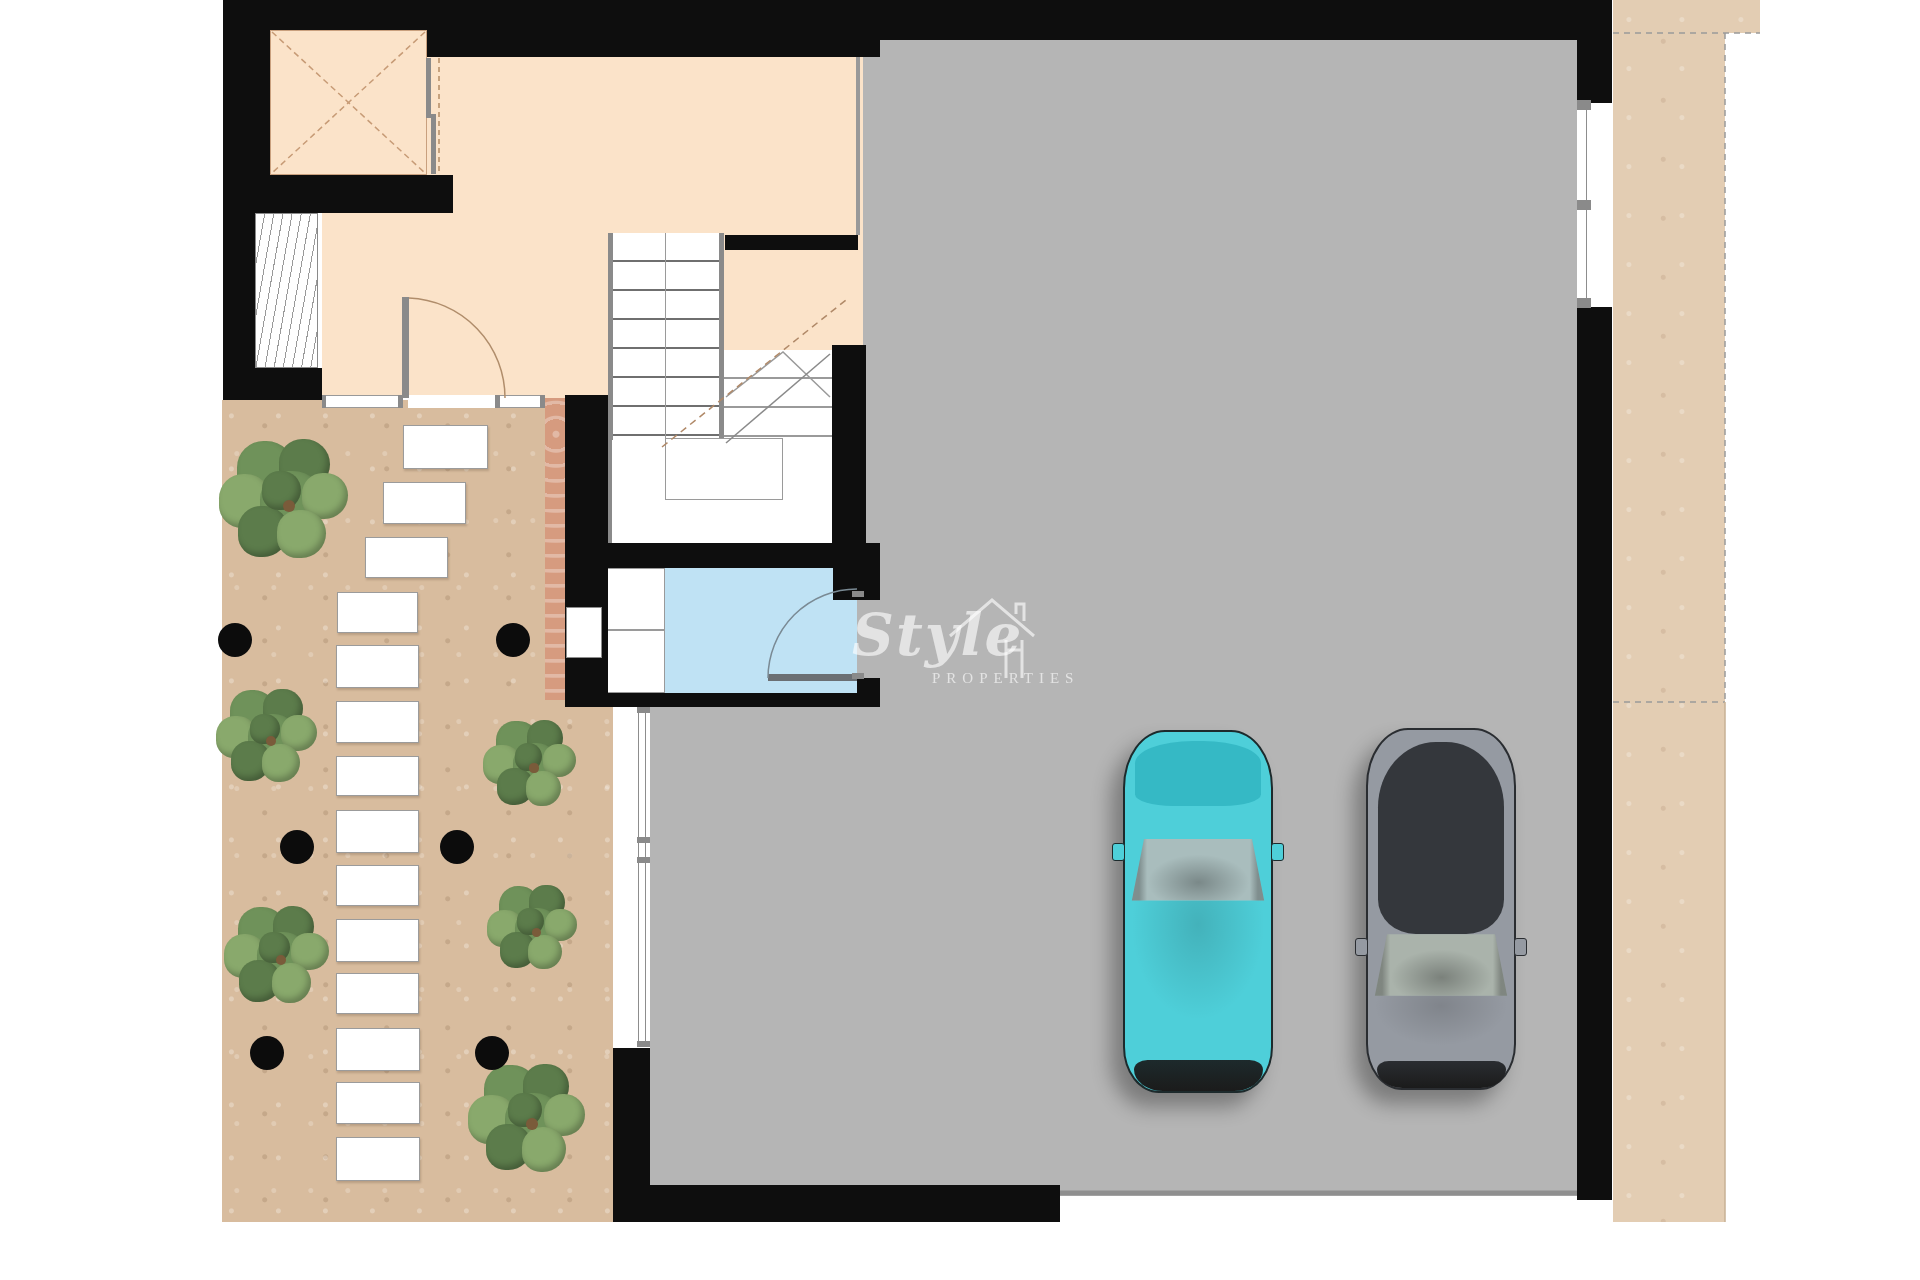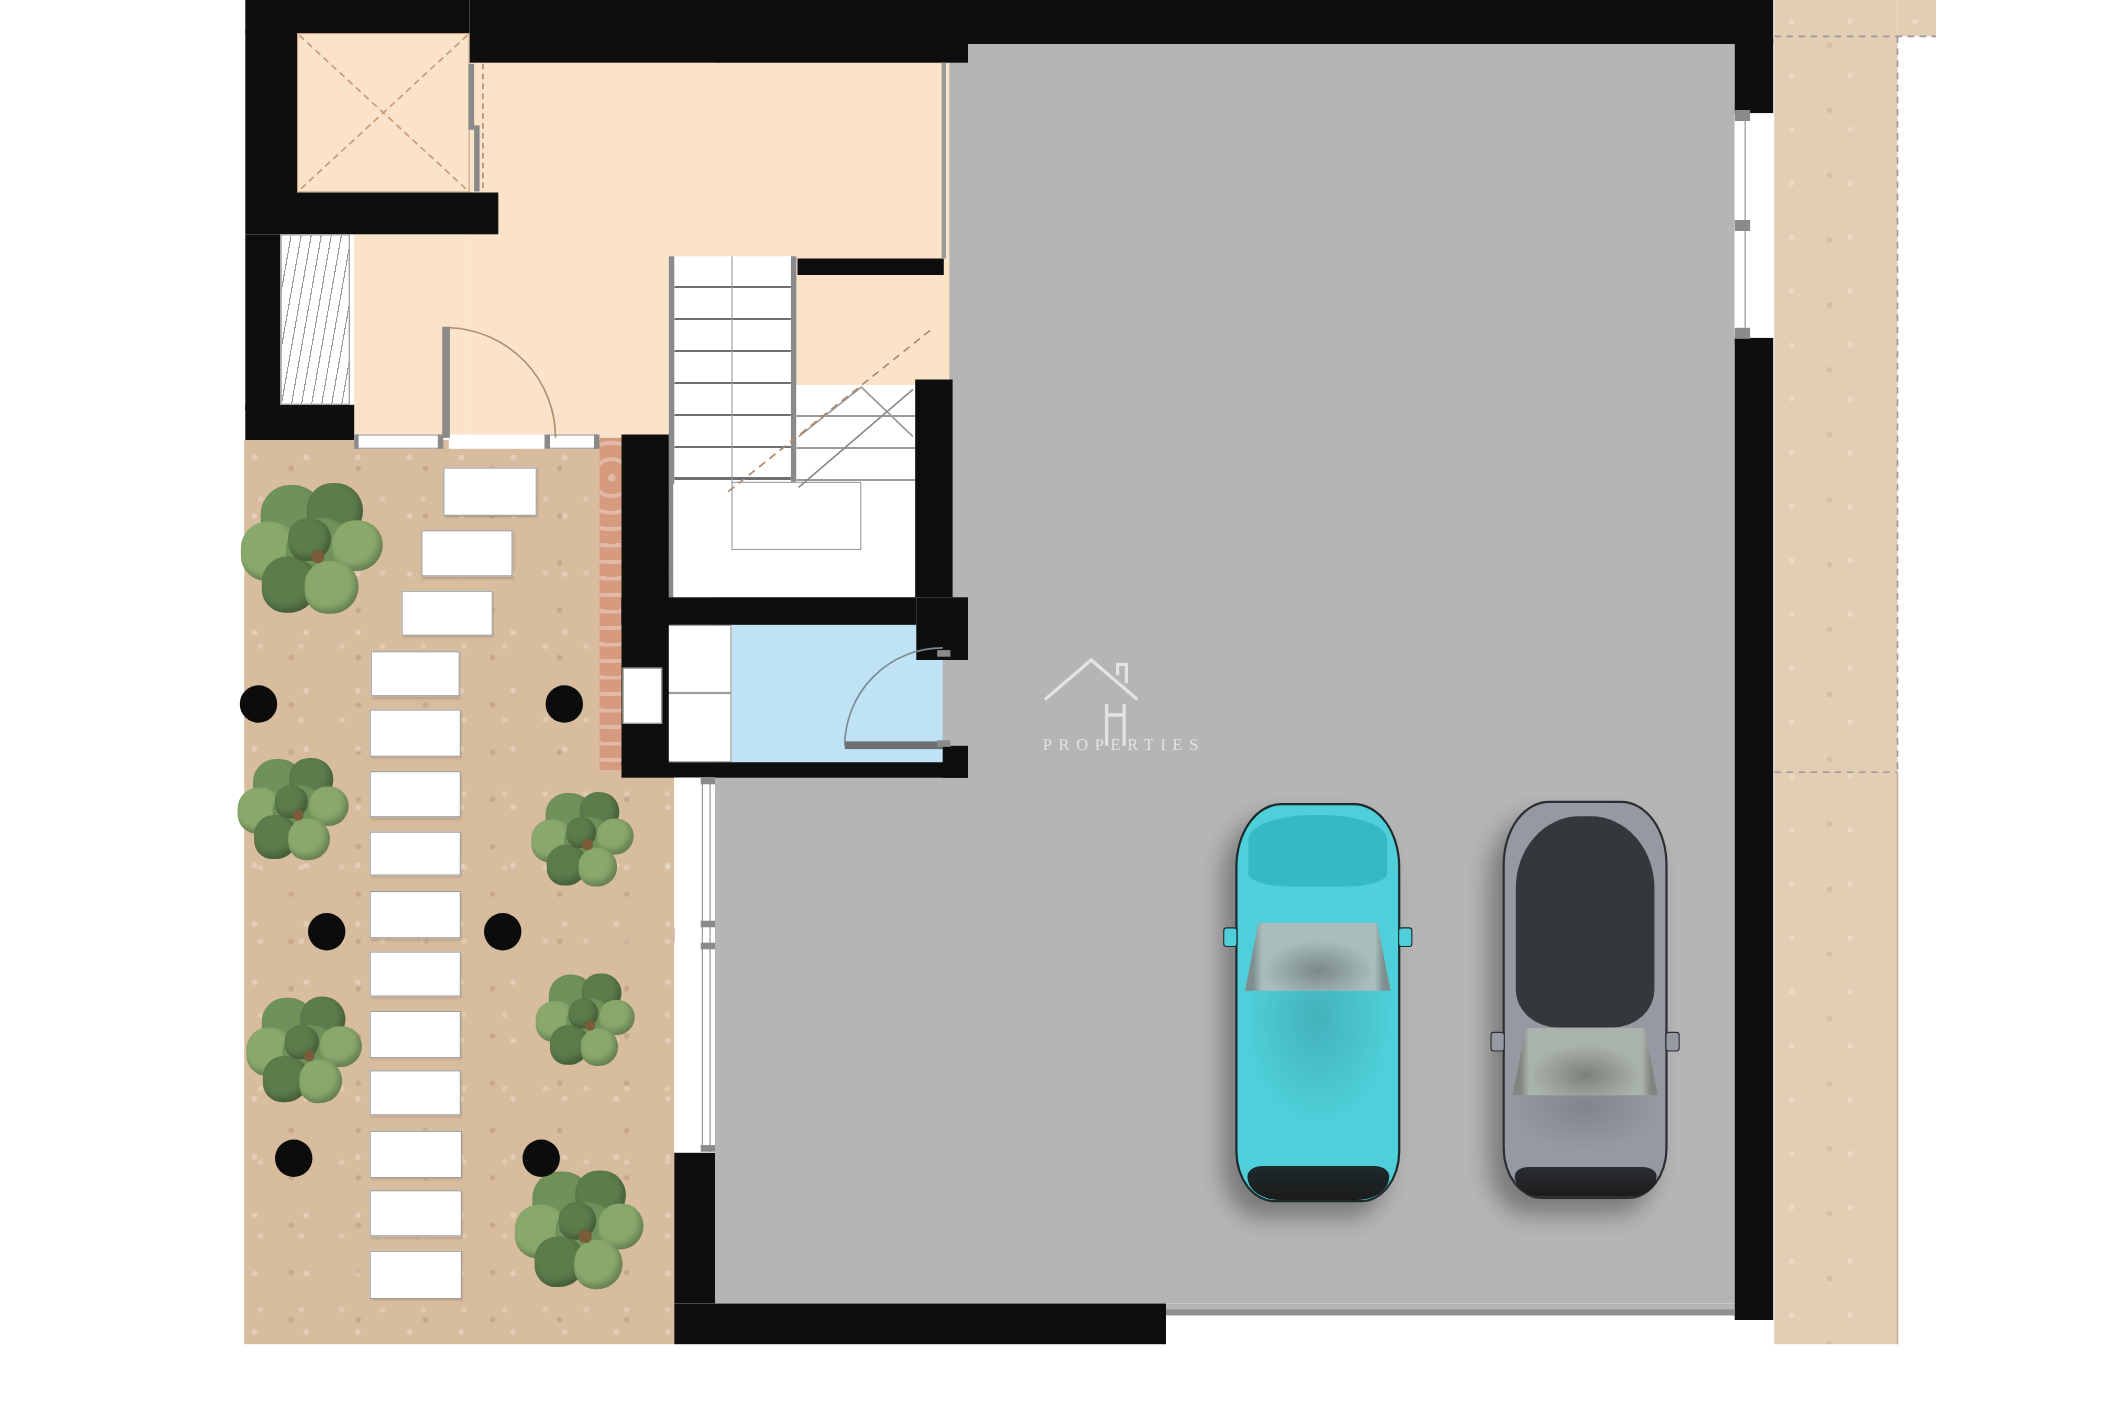--- a/index.html
+++ b/index.html
@@ -289,16 +289,17 @@
         <div class="mirror" style="right: -11px; top: 58%;"></div>
       </div>
     </div>
 
   <div class="abs watermark" style="left:852px;top:568px;width:260px;height:140px">
     <svg width="120" height="95" viewBox="0 0 120 95" style="position:absolute;left:92px;top:22px" fill="none" stroke="rgba(255,255,255,.62)" stroke-width="3">
       <path d="M6 46 L48 10 L90 46"></path>
       <path d="M72 24 L72 14 L80 14 L80 31"></path>
       <path d="M62 50 L62 88 M62 60 L78 60 M78 50 L78 88"></path>
     </svg>
-    <div class="wm-sub" style="position:absolute;left:96px;top:102px">PROPERTIES</div>
+    <div class="wm-script" style="position:absolute;left:0;top:38px">Style</div>
+    <div class="wm-sub" style="position:absolute;left:80px;top:102px">PROPERTIES</div>
   </div>
 
 </div>
 
 </body></html>

